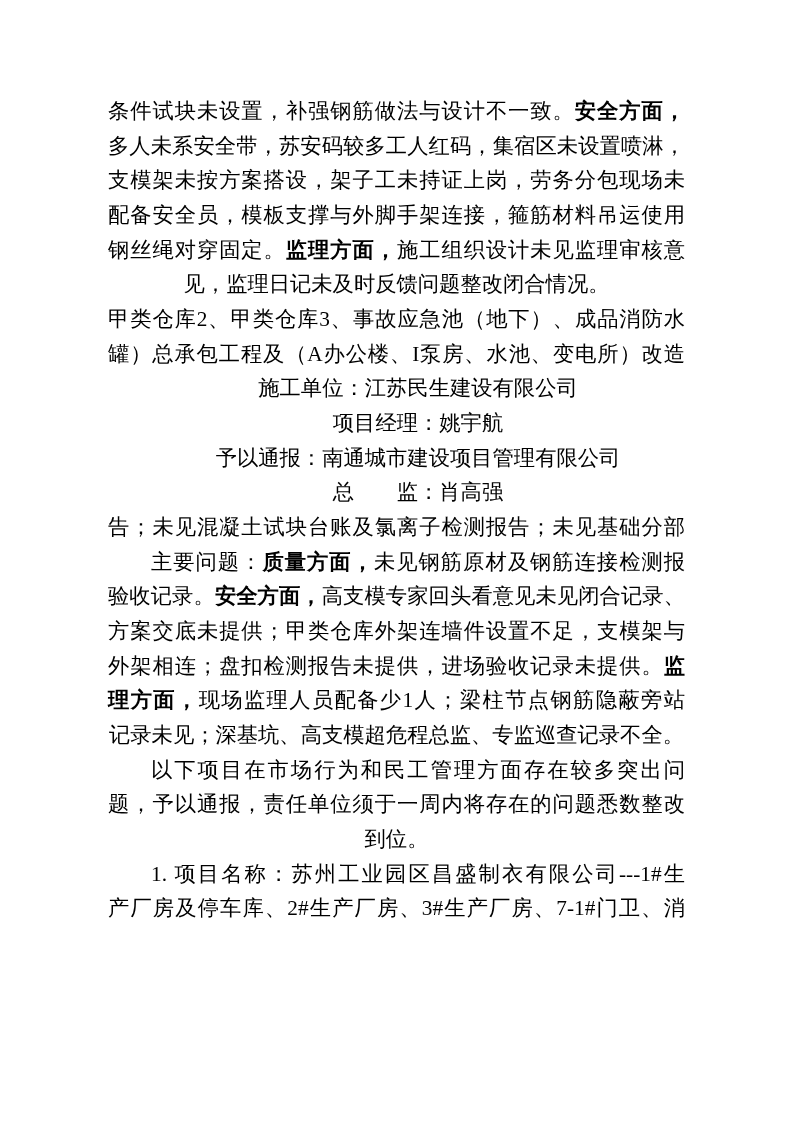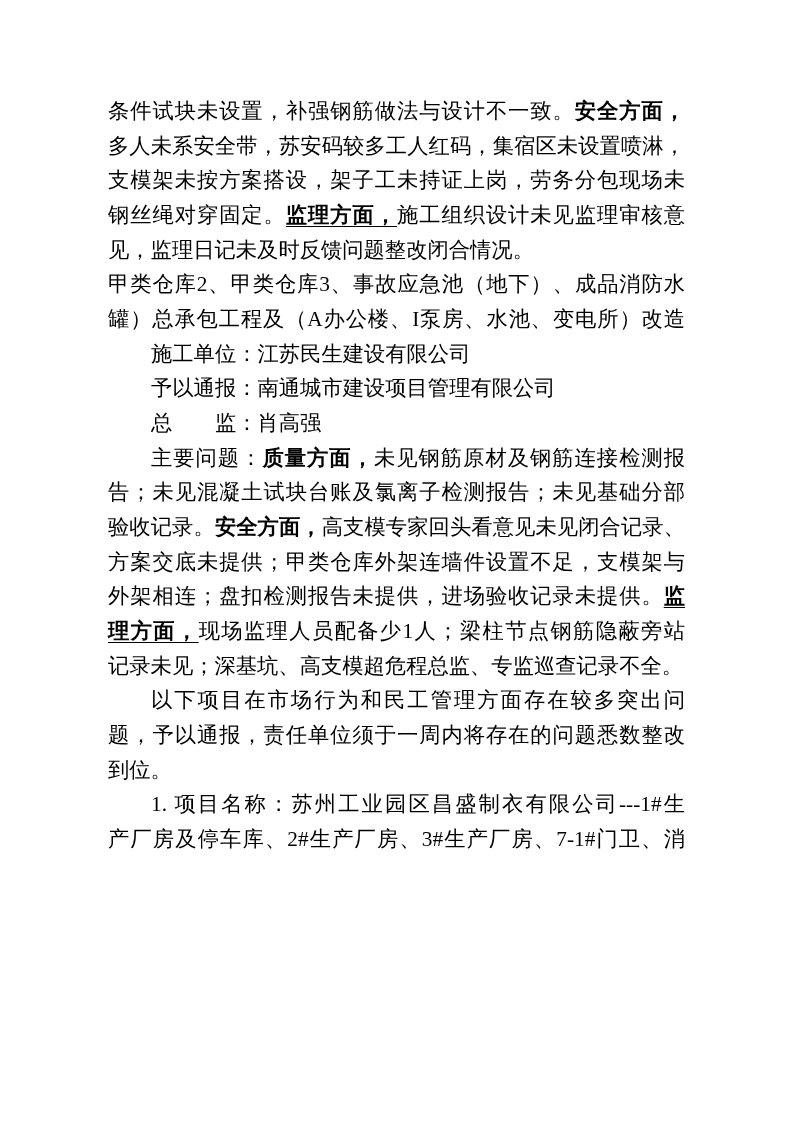--- a/index.html
+++ b/index.html
@@ -20,57 +20,59 @@
     position: absolute;
     top: 94px;
     left: 108px;
     width: 577px;
   }
   .line {
     width: 577px;
     font-size: 21.3px;
     line-height: 34.67px;
     white-space: nowrap;
+    text-align: center;
   }
   .line.justify {
     white-space: normal;
     text-align: justify;
     text-align-last: justify;
   }
   .line.indent {
     padding-left: 43px;
     width: 534px;
   }
   .seg.bold {
     font-weight: 700;
     font-family: "Liberation Sans", "DejaVu Sans", sans-serif;
   }
   .seg.underline {
-    text-decoration: underline;
     text-decoration-thickness: 1px;
     text-underline-offset: 4px;
   }
 </style>
 </head>
 <body>
 
 <div class="page">
   <div class="doc-body">
       <div class="line justify"><span class="seg">条件试块未设置，补强钢筋做法与设计不一致。</span><span class="seg bold">安全方面，</span></div>
       <div class="line justify"><span class="seg">多人未系安全带，苏安码较多工人红码，集宿区未设置喷淋，</span></div>
       <div class="line justify"><span class="seg">支模架未按方案搭设，架子工未持证上岗，劳务分包现场未</span></div>
+      <div class="line justify"><span class="seg">配备安全员，模板支撑与外脚手架连接，箍筋材料吊运使用</span></div>
       <div class="line justify"><span class="seg">钢丝绳对穿固定。</span><span class="seg bold underline">监理方面，</span><span class="seg">施工组织设计未见监理审核意</span></div>
       <div class="line"><span class="seg">见，监理日记未及时反馈问题整改闭合情况。</span></div>
       <div class="line justify"><span class="seg">甲类仓库2、甲类仓库3、事故应急池（地下）、成品消防水</span></div>
       <div class="line justify"><span class="seg">罐）总承包工程及（A办公楼、I泵房、水池、变电所）改造</span></div>
       <div class="line indent"><span class="seg">施工单位：江苏民生建设有限公司</span></div>
+      <div class="line indent"><span class="seg">项目经理：姚宇航</span></div>
       <div class="line indent"><span class="seg">予以通报：南通城市建设项目管理有限公司</span></div>
       <div class="line indent"><span class="seg">总　　监：肖高强</span></div>
+      <div class="line justify"><span class="seg">告；未见混凝土试块台账及氯离子检测报告；未见基础分部</span></div>
       <div class="line indent justify"><span class="seg">主要问题：</span><span class="seg bold">质量方面，</span><span class="seg">未见钢筋原材及钢筋连接检测报</span></div>
-      <div class="line justify"><span class="seg">告；未见混凝土试块台账及氯离子检测报告；未见基础分部</span></div>
       <div class="line justify"><span class="seg">验收记录。</span><span class="seg bold">安全方面，</span><span class="seg">高支模专家回头看意见未见闭合记录、</span></div>
       <div class="line justify"><span class="seg">方案交底未提供；甲类仓库外架连墙件设置不足，支模架与</span></div>
       <div class="line justify"><span class="seg">外架相连；盘扣检测报告未提供，进场验收记录未提供。</span><span class="seg bold underline">监</span></div>
       <div class="line justify"><span class="seg bold underline">理方面，</span><span class="seg">现场监理人员配备少1人；梁柱节点钢筋隐蔽旁站</span></div>
       <div class="line"><span class="seg">记录未见；深基坑、高支模超危程总监、专监巡查记录不全。</span></div>
       <div class="line indent justify"><span class="seg">以下项目在市场行为和民工管理方面存在较多突出问</span></div>
       <div class="line justify"><span class="seg">题，予以通报，责任单位须于一周内将存在的问题悉数整改</span></div>
       <div class="line"><span class="seg">到位。</span></div>
       <div class="line indent justify"><span class="seg">1. 项目名称：苏州工业园区昌盛制衣有限公司---1#生</span></div>
       <div class="line justify"><span class="seg">产厂房及停车库、2#生产厂房、3#生产厂房、7-1#门卫、消</span></div>

